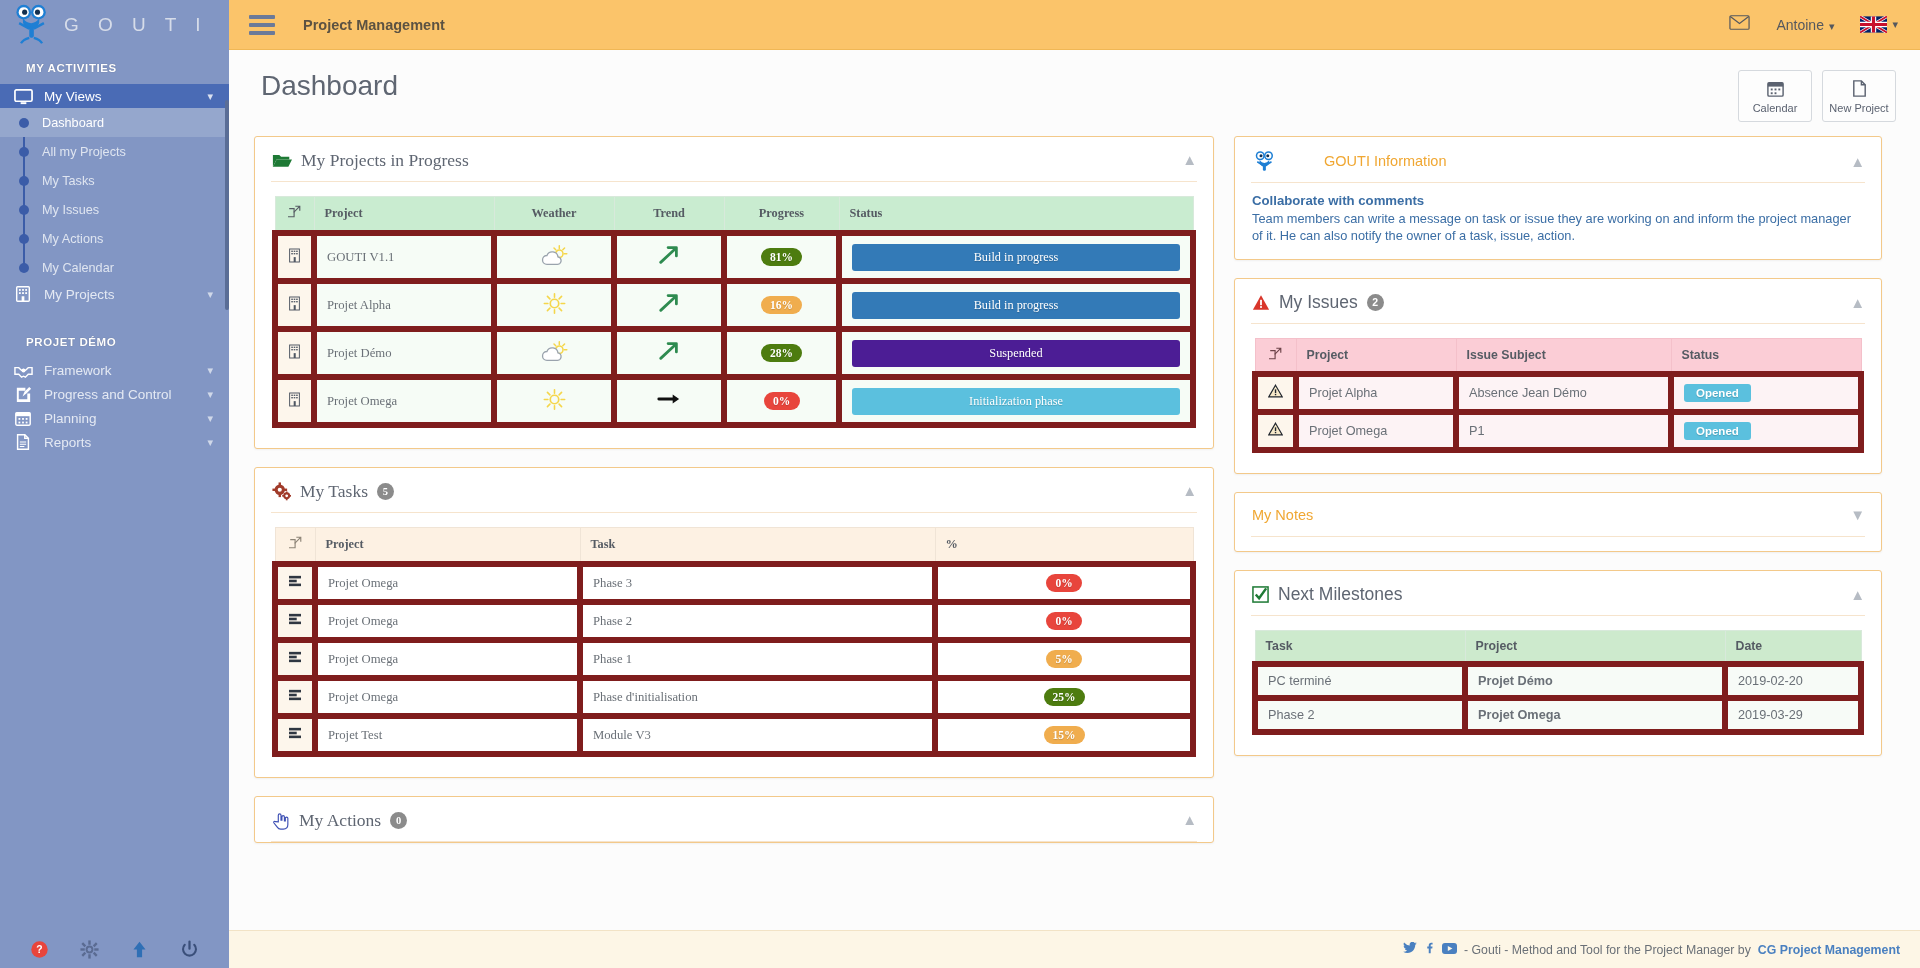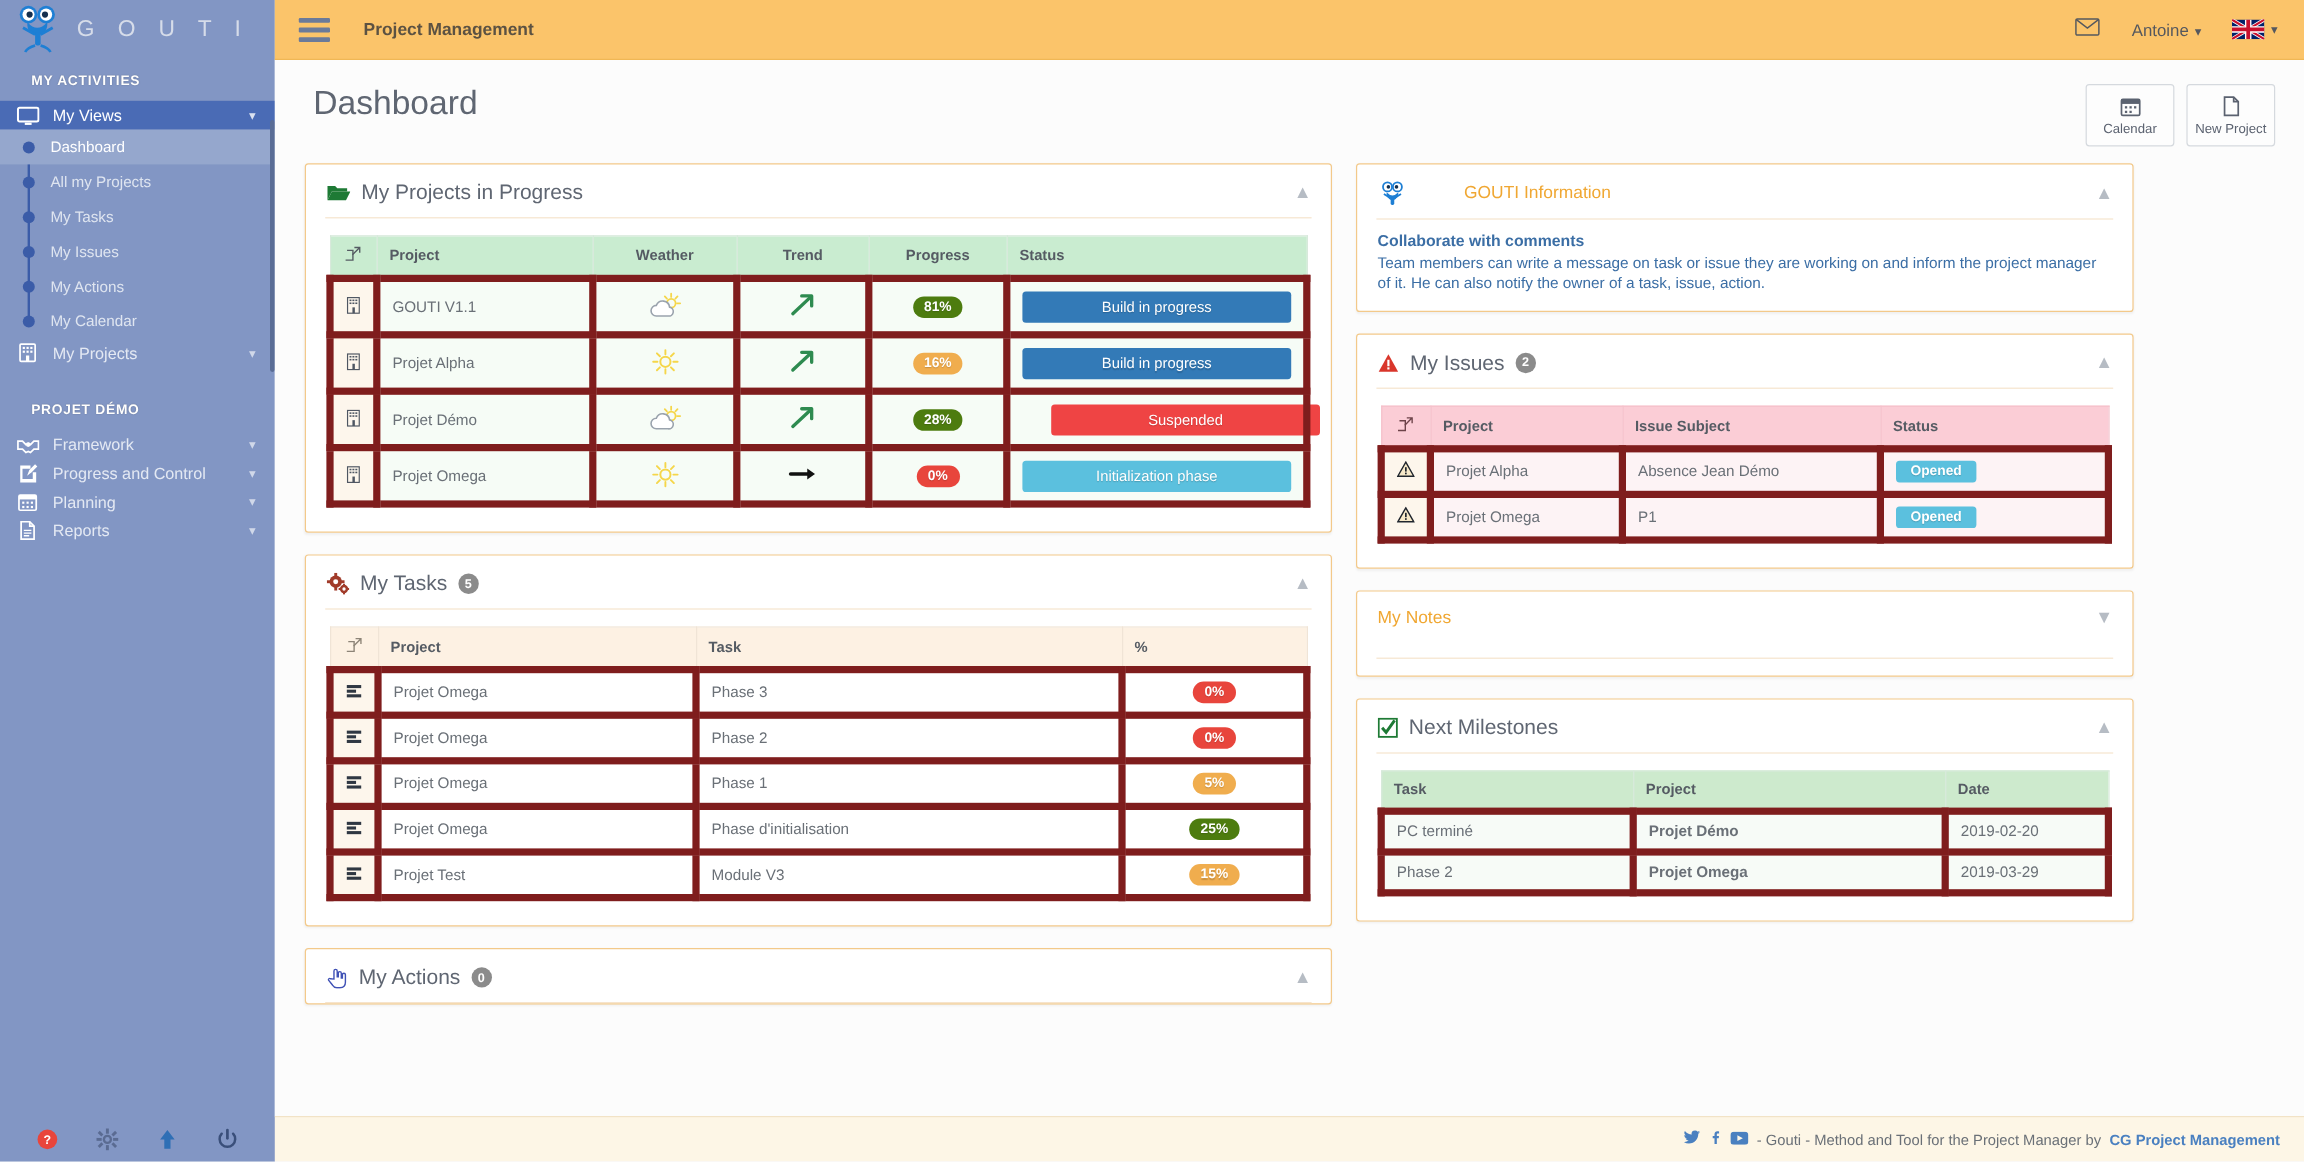--- a/index.html
+++ b/index.html
@@ -92,21 +92,21 @@
   .page-title { font-size: 28px; color: #5f6672; font-weight: 400; }
   .head-btns { margin-left: auto; display: flex; gap: 10px; }
   .head-btn {
     width: 74px; height: 52px; border: 1px solid #d5d9de; background: #fdfdfd;
     border-radius: 3px; display: flex; flex-direction: column; align-items: center;
     justify-content: center; gap: 4px; cursor: pointer;
   }
   .head-btn span { font-size: 11px; color: #5b6270; }
 
   .cols { display: flex; gap: 20px; padding: 14px 22px 0 25px; }
-  .col-left { width: 856px; flex: none; }
+  .col-left { width: 960px; flex: none; font-family: Liberation Serif, serif; }
   .col-right { width: 648px; flex: none; }
 
   .card {
     background: #fff; border: 1px solid #f3c98a; border-radius: 3px;
     margin-bottom: 18px; box-shadow: 0 1px 2px rgba(0,0,0,.05);
   }
   .card-head {
     display: flex; align-items: center; padding: 13px 16px 10px 17px;
   }
   .card-title {
@@ -155,21 +155,21 @@
     padding: 3px 9px; text-shadow: 0 1px 1px rgba(0,0,0,.18);
   }
   .pill.blue { background: #4d7c0f; }
   .pill.orange { background: #f0ad4e; }
   .pill.red { background: #e8453c; }
   .status-bar {
     display: block; width: 100%; border-radius: 3px; text-align: center;
     color: #fff; font-size: 12.3px; padding: 6px 0; text-shadow: 0 1px 1px rgba(0,0,0,.2);
   }
   .sb-blue { background: #337ab7; }
-  .sb-orange { background: #ef4444; margin-left: 24px; }
+  .sb-orange { background: #4c1d95; }
   .sb-cyan { background: #5bc0de; }
 
   .opened-badge {
     display: inline-block; background: #5bc0de; color: #fff; font-size: 11.5px;
     padding: 3px 12px; border-radius: 3px; font-weight: bold;
     text-shadow: 0 1px 1px rgba(0,0,0,.18);
   }
   .info-title { font-size: 13.2px; font-weight: bold; color: #3b6ea5; margin-bottom: 2px; }
   .info-text { font-size: 12.8px; color: #3b6ea5; line-height: 1.35; }
   .empty-text { font-size: 13px; color: #5f6672; padding: 4px 2px 6px 2px; }
@@ -779,21 +779,21 @@
                   <td>Projet Omega</td>
                   <td>P1</td>
                   <td><span class="opened-badge">Opened</span></td>
                 </tr>
               </tbody>
             </table>
           </div>
         </section>
 
         <section class="card">
-          <div class="card-head" style="padding:14px 16px 25px 17px">
+          <div class="card-head" style="padding:14px 16px 13px 17px">
             <div class="card-title orange">
               <span>My Notes</span>
             </div>
             <span class="collapse">▼</span>
           </div>
           <div class="card-sep" style="margin-bottom:14px"></div>
         </section>
 
         <section class="card">
           <div class="card-head">

